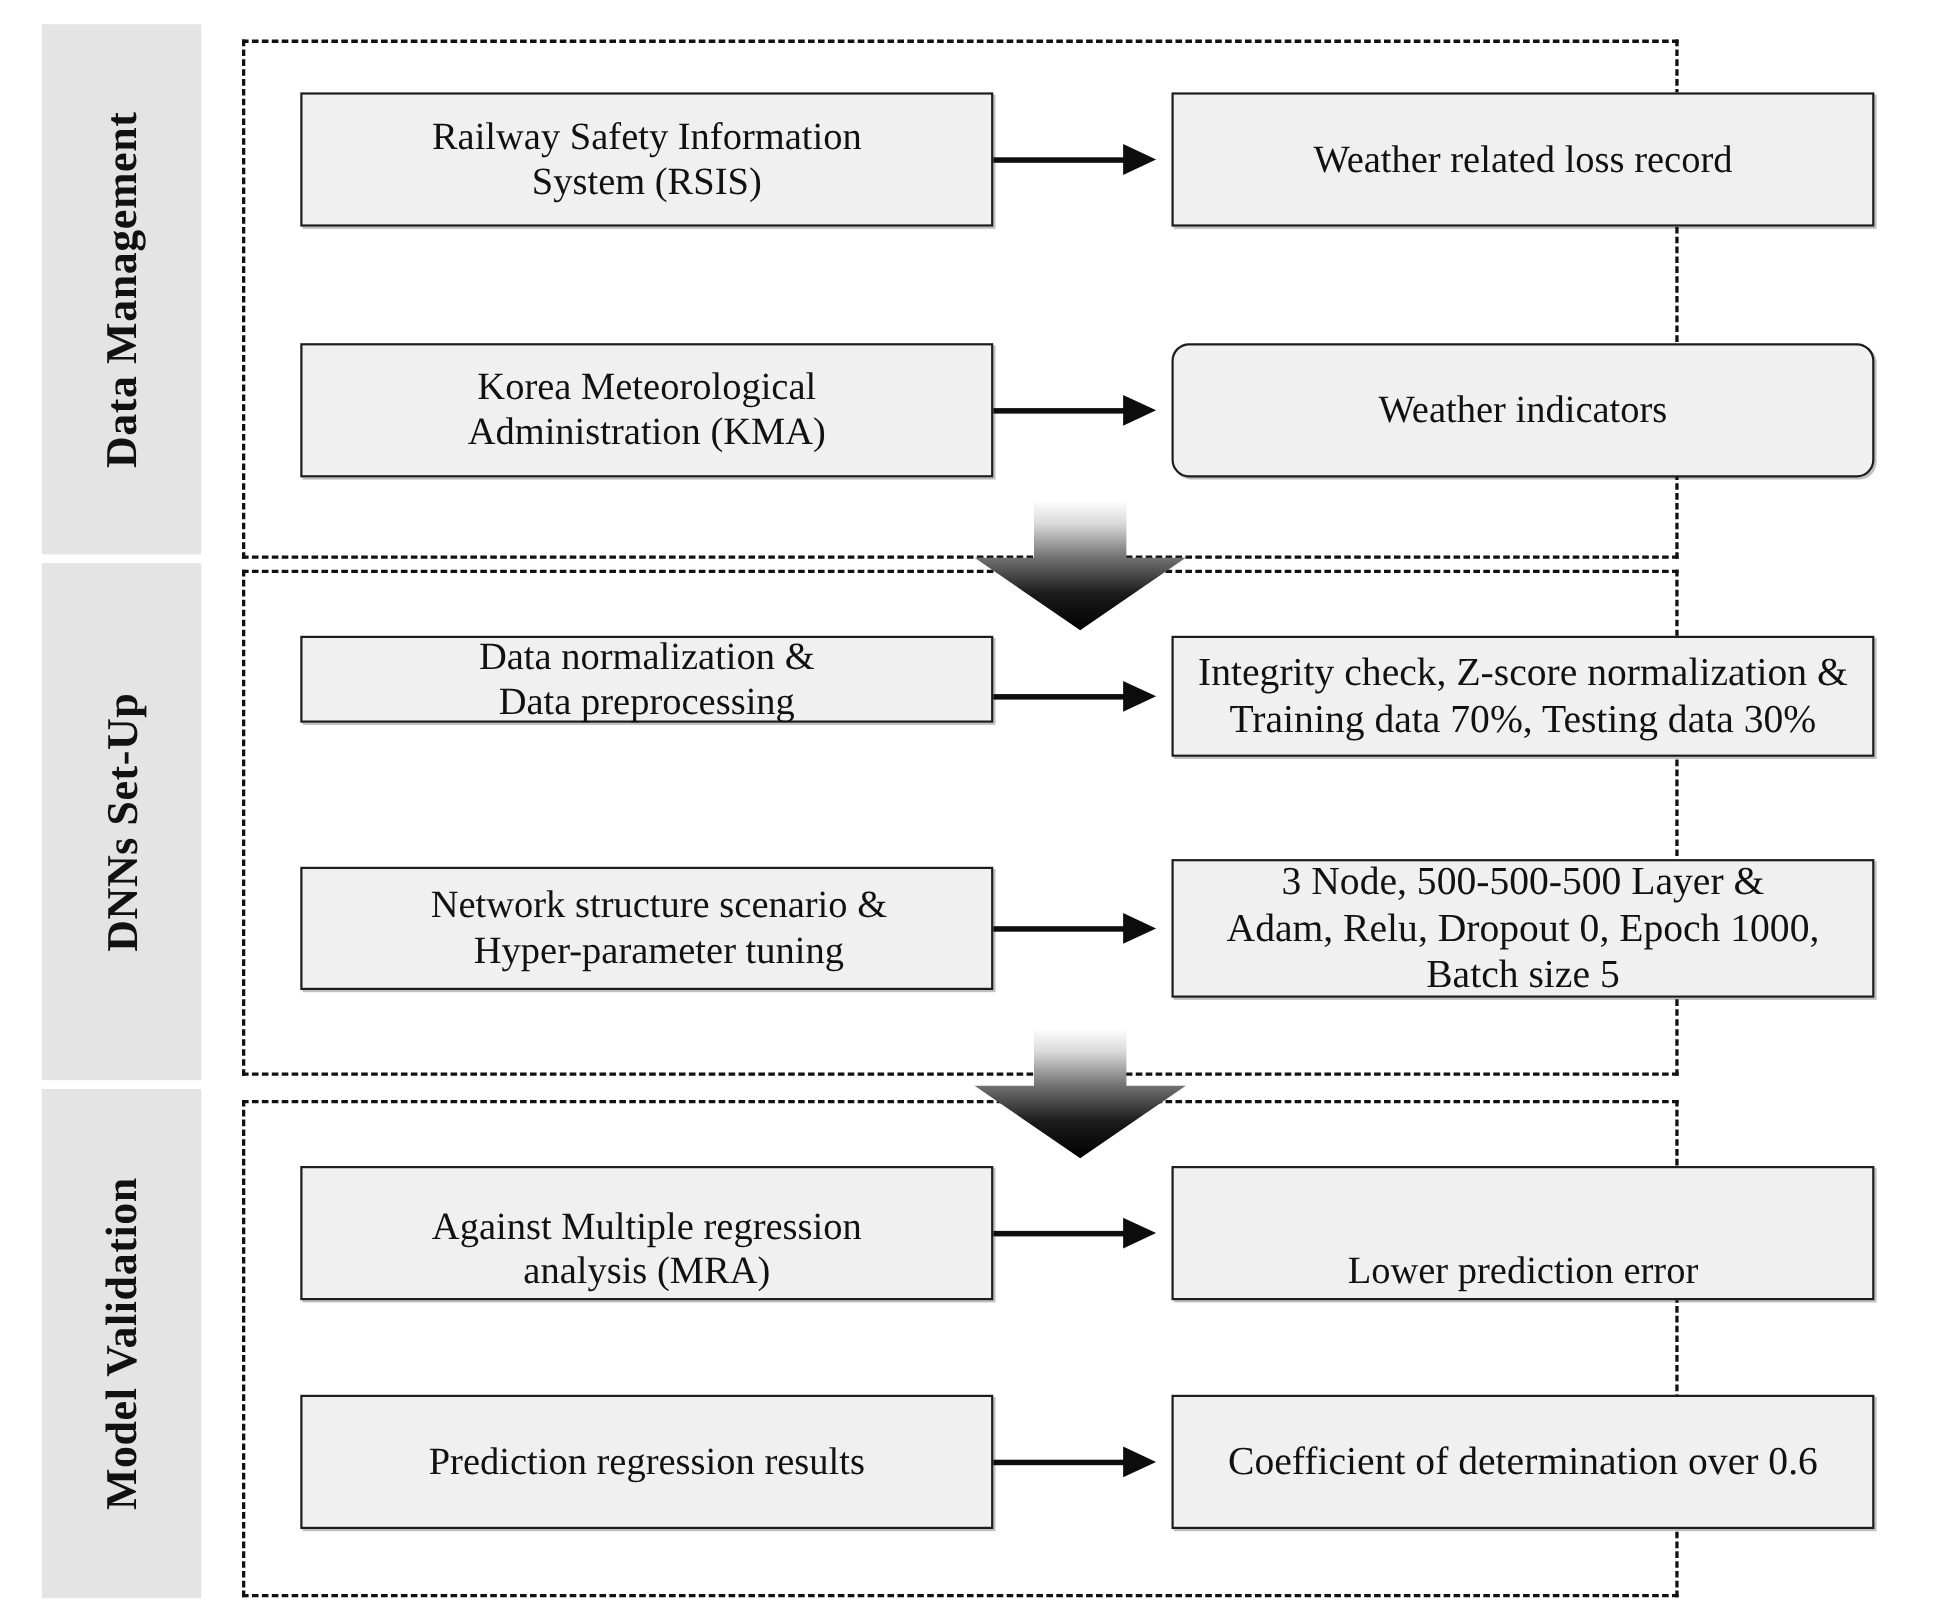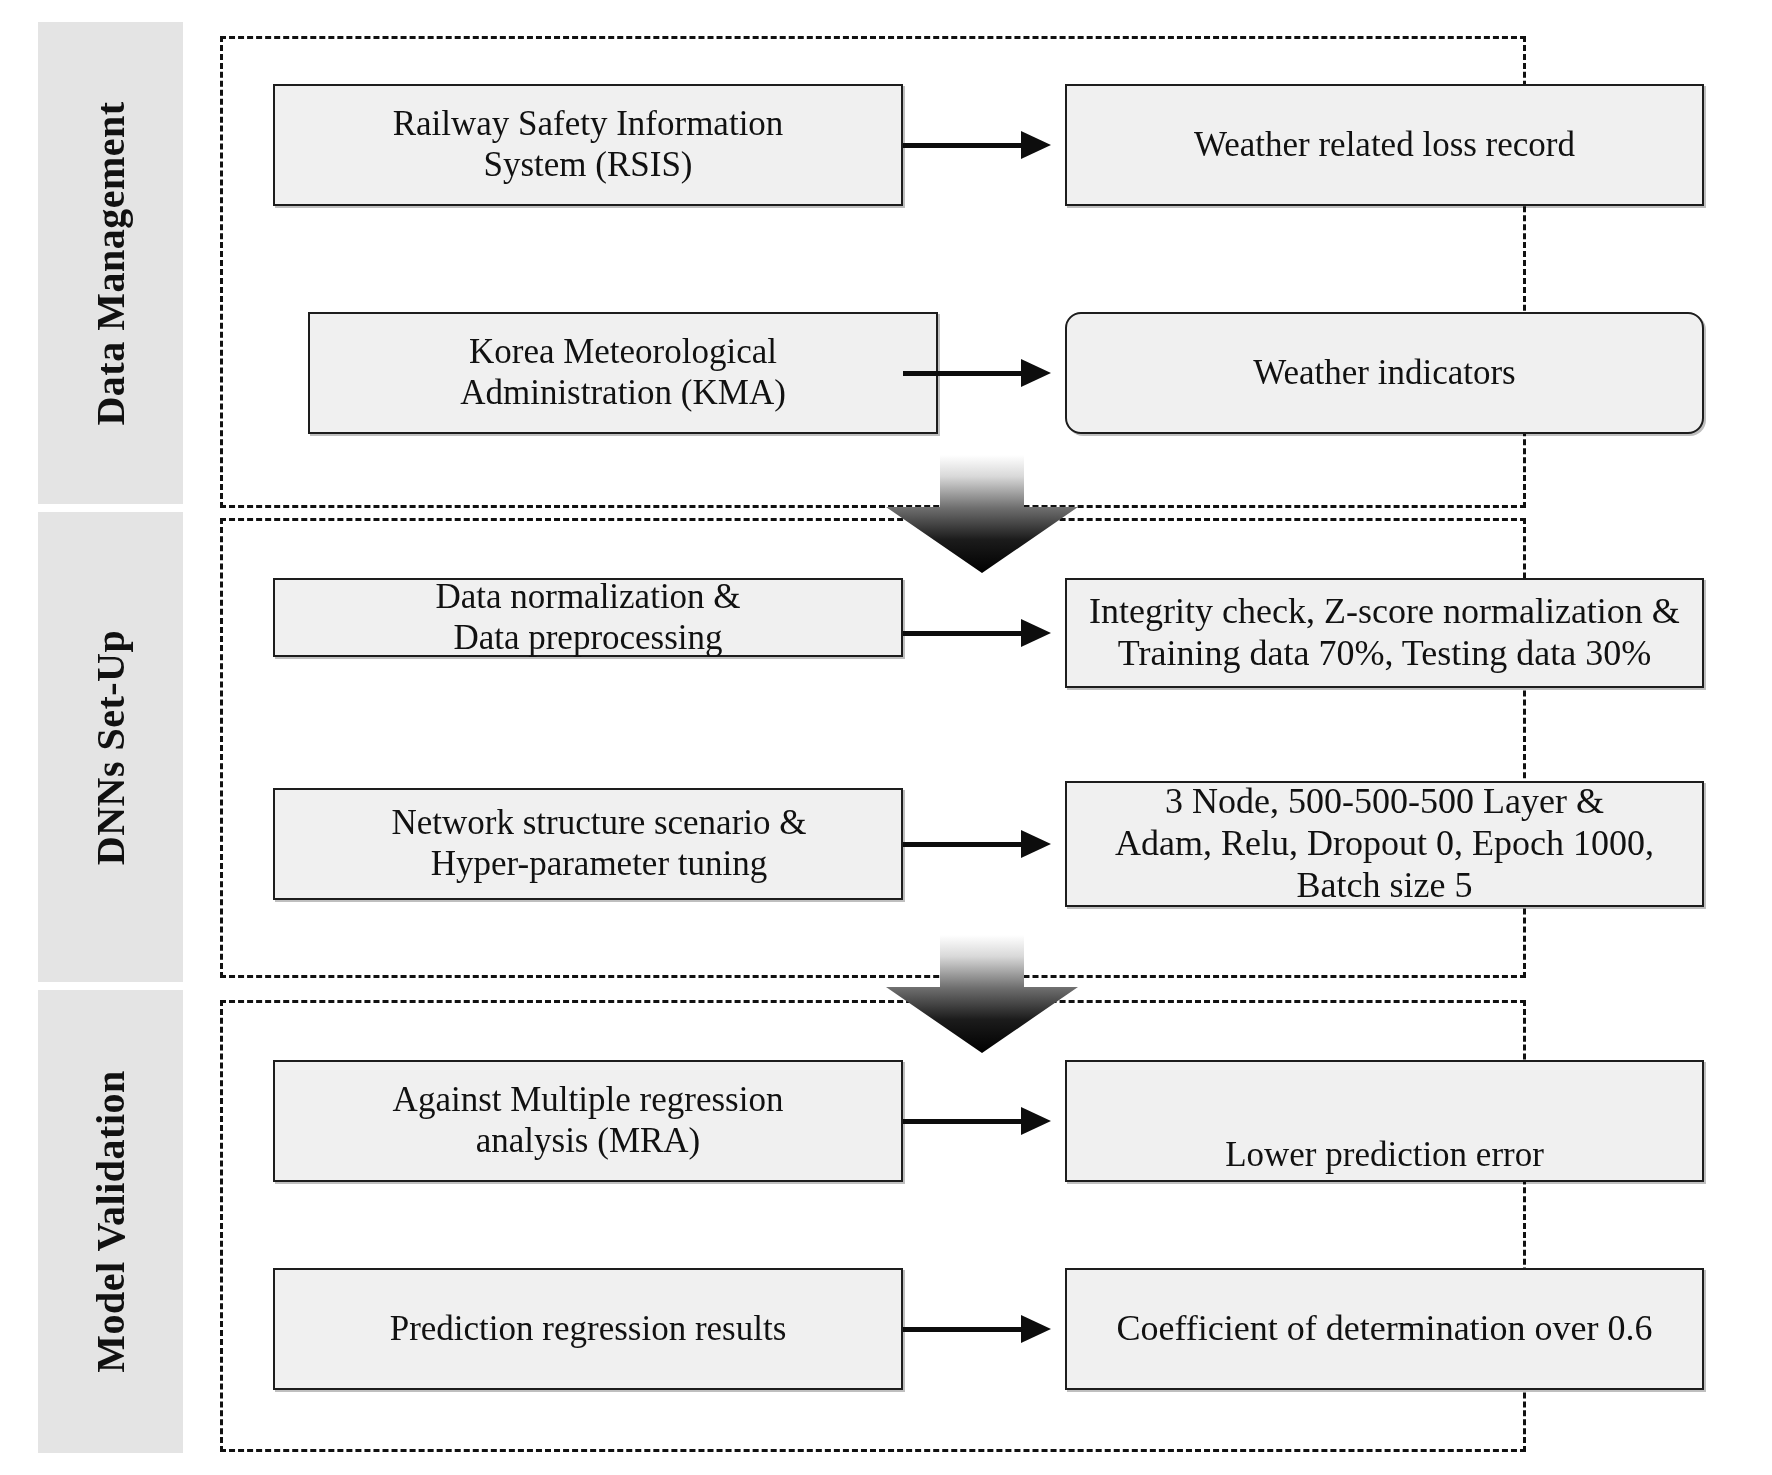--- a/index.html
+++ b/index.html
@@ -59,29 +59,29 @@
   .node.sm{font-size:36px;}
 
   
   .col-l{left:273px;width:630px;}
   
   .col-r{left:1065px;width:639px;}
 
   
   #n-rsis      {top:84px;height:122px;}
   #n-loss      {top:84px;height:122px;}
-  #n-kma       {top:312px;height:122px;margin-left:35px;}
+  #n-kma       {top:312px;height:122px;}
   #n-windic    {top:312px;height:122px;border-radius:16px;}
   
   #n-norm      {top:578px;height:79px;font-family:Liberation Serif, serif;}
   #n-integrity {top:578px;height:110px;}
   #n-netstruct {top:788px;height:112px;padding-left:32px;}
   #n-hyper     {top:781px;height:126px;}
   
-  #n-mra       {top:1060px;height:122px;}
+  #n-mra       {top:1060px;height:122px;align-items:flex-end;}
   #n-lowerr    {top:1060px;height:122px;align-items:flex-end;}
   #n-predres   {top:1268px;height:122px;}
   #n-coeff     {top:1268px;height:122px;}
 
   
   .connector{
     position:absolute;
     left:903px;
     width:162px;
     height:30px;

